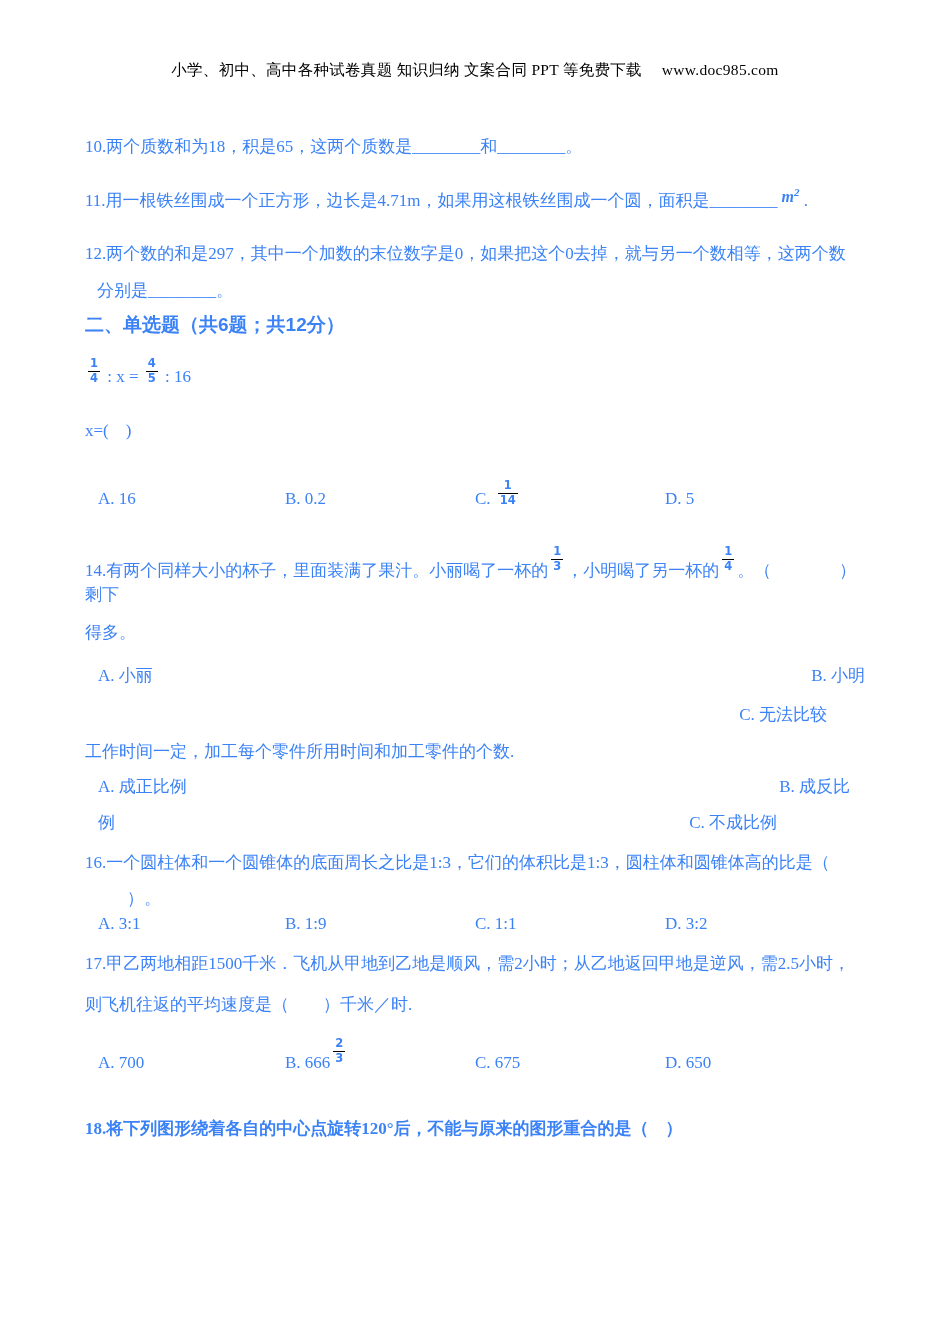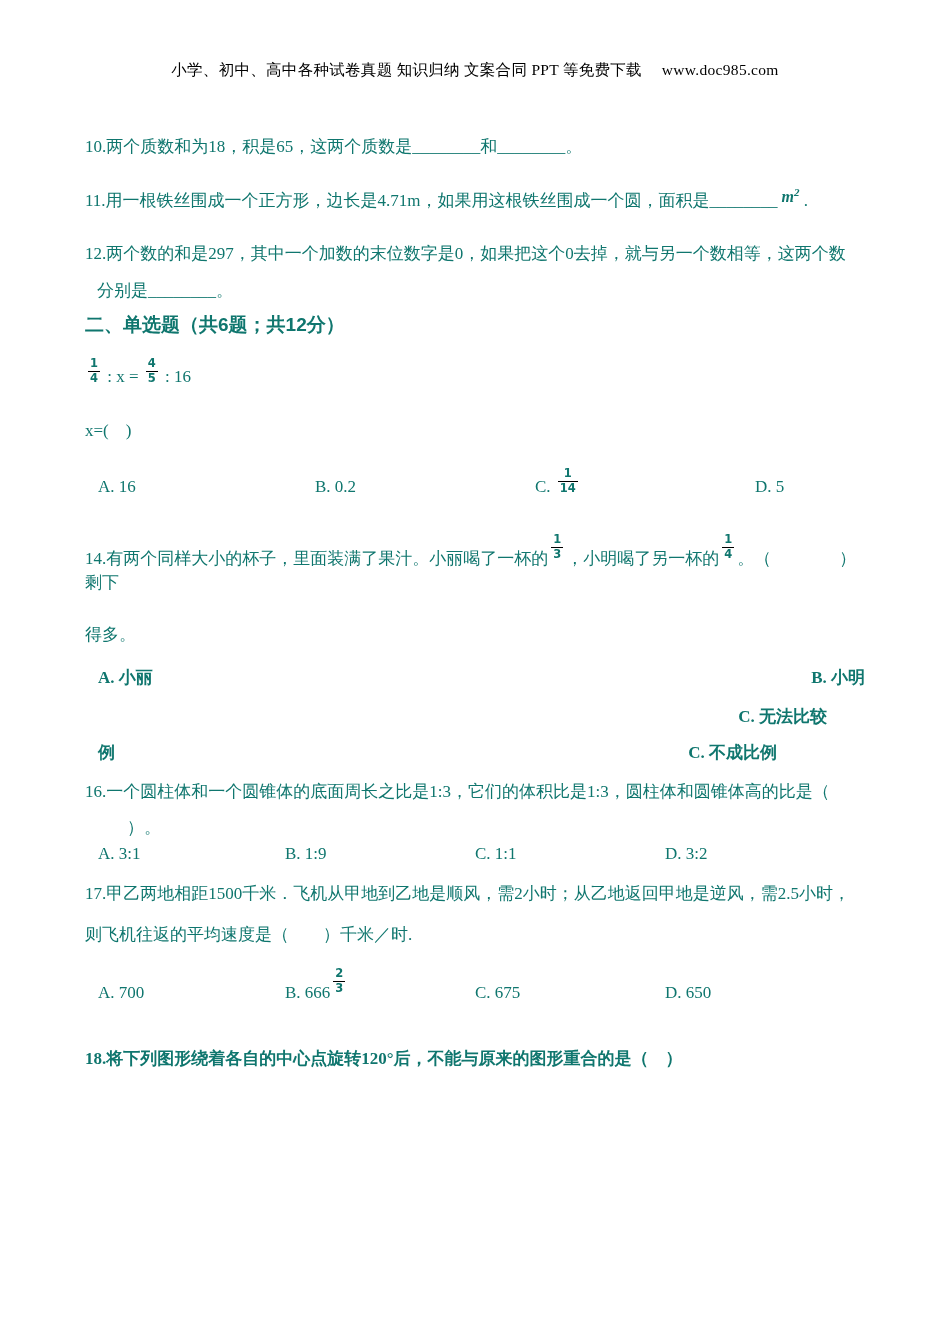--- a/index.html
+++ b/index.html
@@ -1,48 +1,48 @@
 <!DOCTYPE html>
 <html><head>
 <meta charset="utf-8">
 <style>
   html,body{margin:0;padding:0;background:#fff;}
   body{font-family:"Liberation Serif", serif;}
   .page{width:950px;height:1344px;background:#ffffff;position:relative;overflow:hidden;color:#000;}
   .header{padding-top:60px;text-align:center;font-size:15.5px;color:#000;letter-spacing:.3px;}
-  .content{padding:0 85px;font-size:17px;line-height:1.42;color:#0f766e;}
+  .content{padding:0 85px;font-size:17px;line-height:1.42;color:#3b82f6;}
   p{margin:0;}
   .l-q10{margin-top:54px;}
   .l-q11{margin-top:26px;}
   .l-q12a{margin-top:28px;}
   .l-q12b{margin-top:13px;padding-left:12px;}
   .l-sec{margin-top:9px;font-size:19px;font-weight:bold;font-family:"Liberation Sans",sans-serif;}
   .l-q13stem{margin-top:26px;}
   .l-eq{margin-top:18px;}
   .l-x{margin-top:30px;}
-  .l-opt13{margin-top:24px;gap:30px;}
+  .l-opt13{margin-top:36px;}
   .l-q14a{margin-top:34px;}
-  .l-q14b{margin-top:28px;}
+  .l-q14b{margin-top:14px;}
   .l-opt14a{margin-top:19px;}
   .l-opt14b{margin-top:15px;}
   .l-q15stem{margin-top:12px;}
   .l-q15b{margin-top:13px;}
   .l-opt15a{margin-top:11px;}
   .l-opt15b{margin-top:12px;}
   .l-q16a{margin-top:15px;}
   .l-q16b{margin-top:12px;padding-left:42px;}
   .l-opt16{margin-top:1px;}
   .l-q17a{margin-top:16px;}
   .l-q17b{margin-top:17px;}
   .l-opt17{margin-top:20px;}
   .l-q18{margin-top:42px;font-weight:bold;}
   
   .opts4{display:grid;grid-template-columns:187px 190px 190px 1fr;padding-left:13px;align-items:end;}
   
-  .optrow{display:flex;align-items:flex-start;font-weight:bold;}
+  .optrow{display:flex;align-items:flex-start;}
   .optrow .left{margin-left:13px;}
   .push-right{margin-left:auto;}
   .mr15{margin-right:15px;}
   .mr38{margin-right:38px;}
   .mr88{margin-right:88px;}
   
   .frac{display:inline-block;text-align:center;font-size:11.5px;font-weight:bold;line-height:1.2;
         font-family:"DejaVu Sans",sans-serif;margin:0 3px;}
   .frac .num{display:block;padding:0 2px;}
   .frac .den{display:block;border-top:1px solid #000;padding:0 2px;}
@@ -84,21 +84,26 @@
     <p class="l-q14b">得多。</p>
 
     <div class="optrow l-opt14a">
       <span class="left">A. 小丽</span>
       <span class="push-right">B. 小明</span>
     </div>
     <div class="optrow l-opt14b">
       <span class="push-right mr38">C. 无法比较</span>
     </div>
 
+    <p class="l-q15b">工作时间一定，加工每个零件所用时间和加工零件的个数.</p>
 
+    <div class="optrow l-opt15a">
+      <span class="left">A. 成正比例</span>
+      <span class="push-right mr15">B. 成反比</span>
+    </div>
     <div class="optrow l-opt15b">
       <span class="left">例</span>
       <span class="push-right mr88">C. 不成比例</span>
     </div>
 
     <p class="l-q16a">16.一个圆柱体和一个圆锥体的底面周长之比是1:3，它们的体积比是1:3，圆柱体和圆锥体高的比是（</p>
     <p class="l-q16b">）。</p>
 
     <div class="opts4 l-opt16">
       <span>A. 3:1</span>

